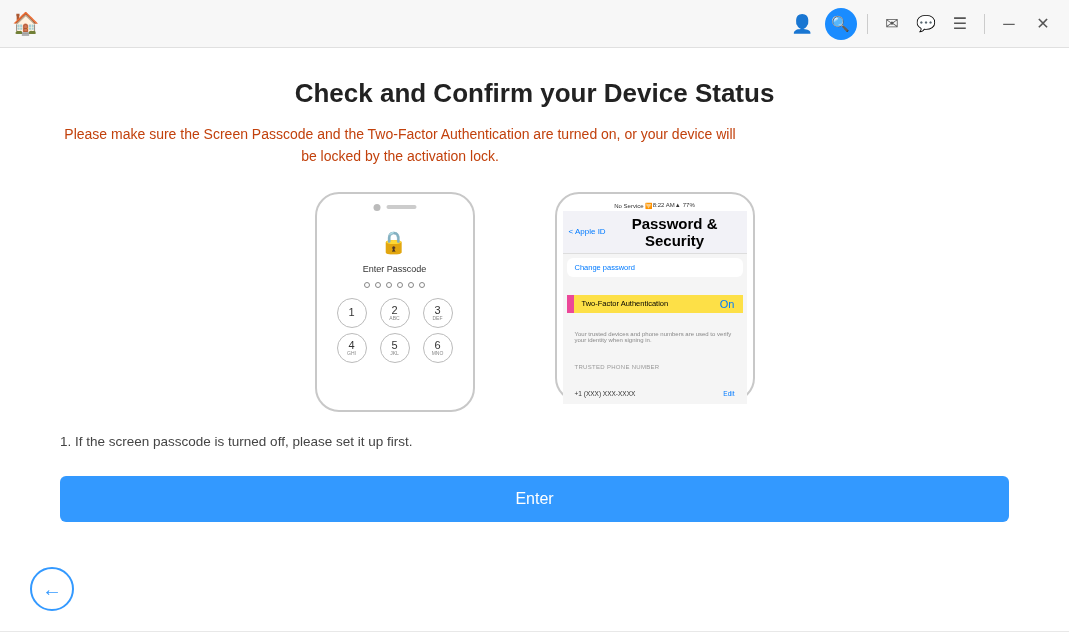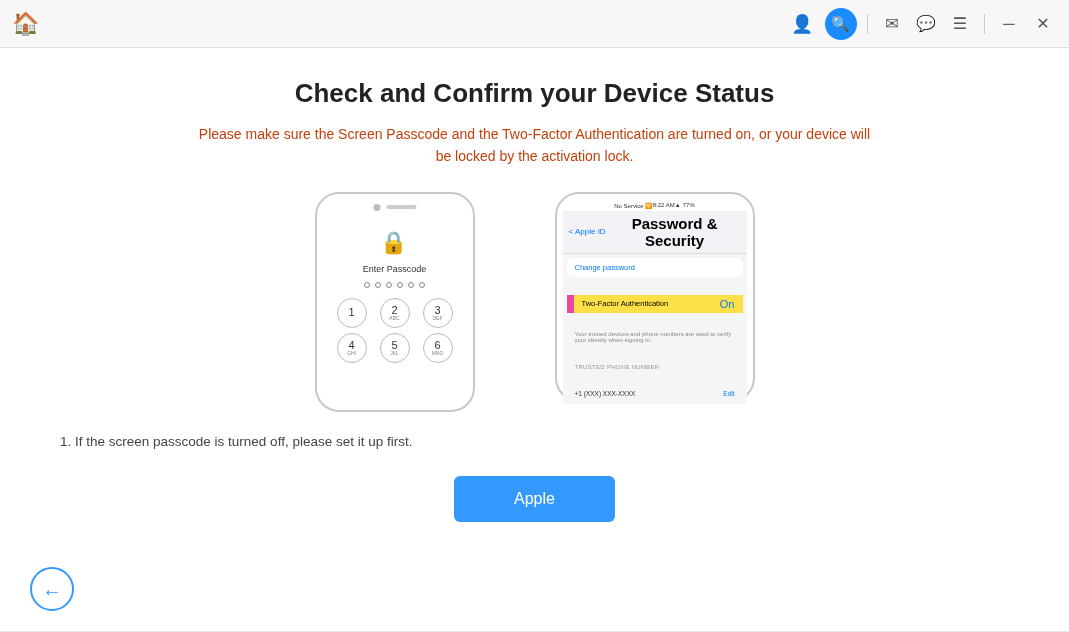--- a/index.html
+++ b/index.html
@@ -70,21 +70,20 @@
       height: 20px;
       background: #ccc;
       margin: 0 4px;
     }
 
     
     .main-content {
       flex: 1;
       display: flex;
       flex-direction: column;
-      align-items: center;
       padding: 30px 60px 20px;
       position: relative;
     }
 
     .page-title {
       font-size: 26px;
       font-weight: 600;
       color: #222;
       margin-bottom: 14px;
       text-align: center;
@@ -481,21 +480,21 @@
         </div>
       </div>
     </div>
 
   </div>
 
   <div class="desc-row">
     <div class="desc-item">1. If the screen passcode is turned off, please set it up first.</div>
   </div>
 
-  <button class="next-btn">Apple</button>
+  <button class="next-btn">Enter</button>
 
   <div class="back-btn-wrap">
     <div class="back-btn">←</div>
   </div>
 
 </div>
 
 <div class="footer-line"></div>
 
 </body></html>

